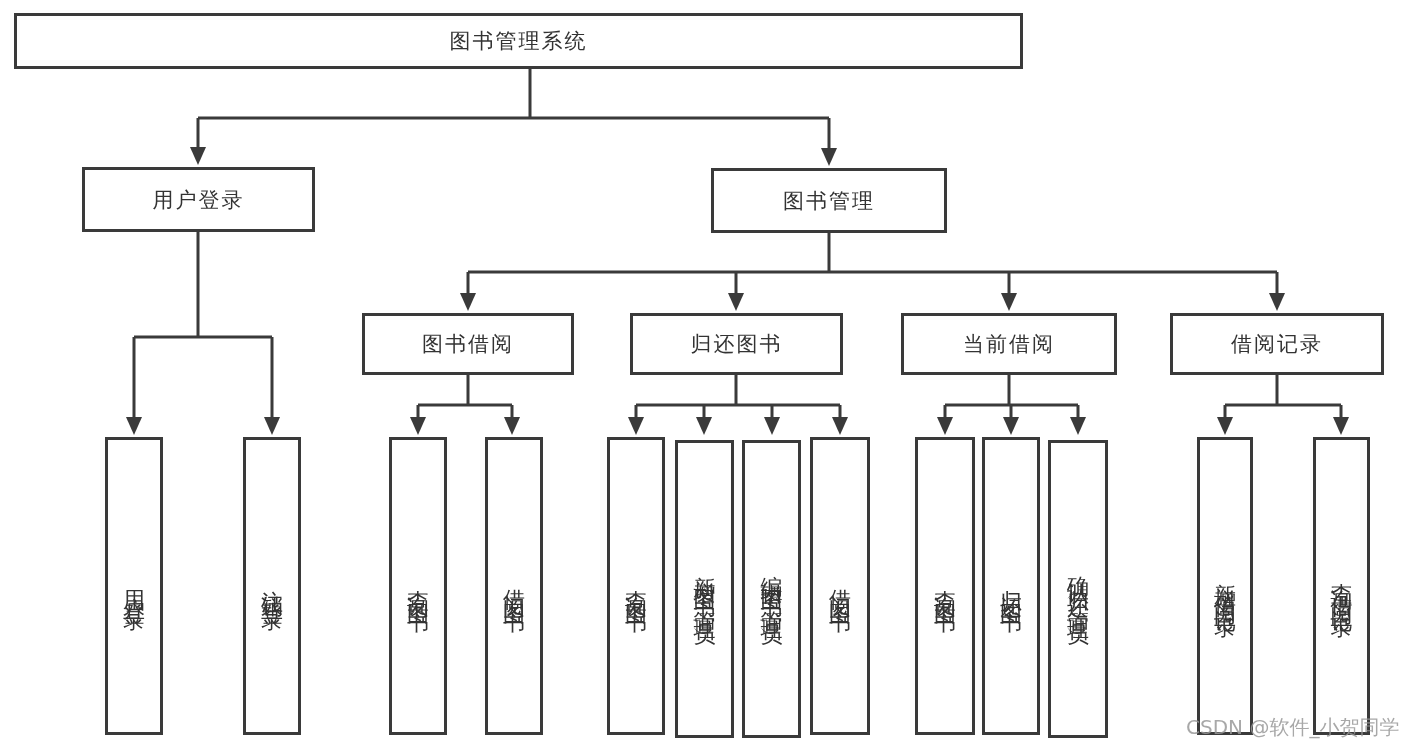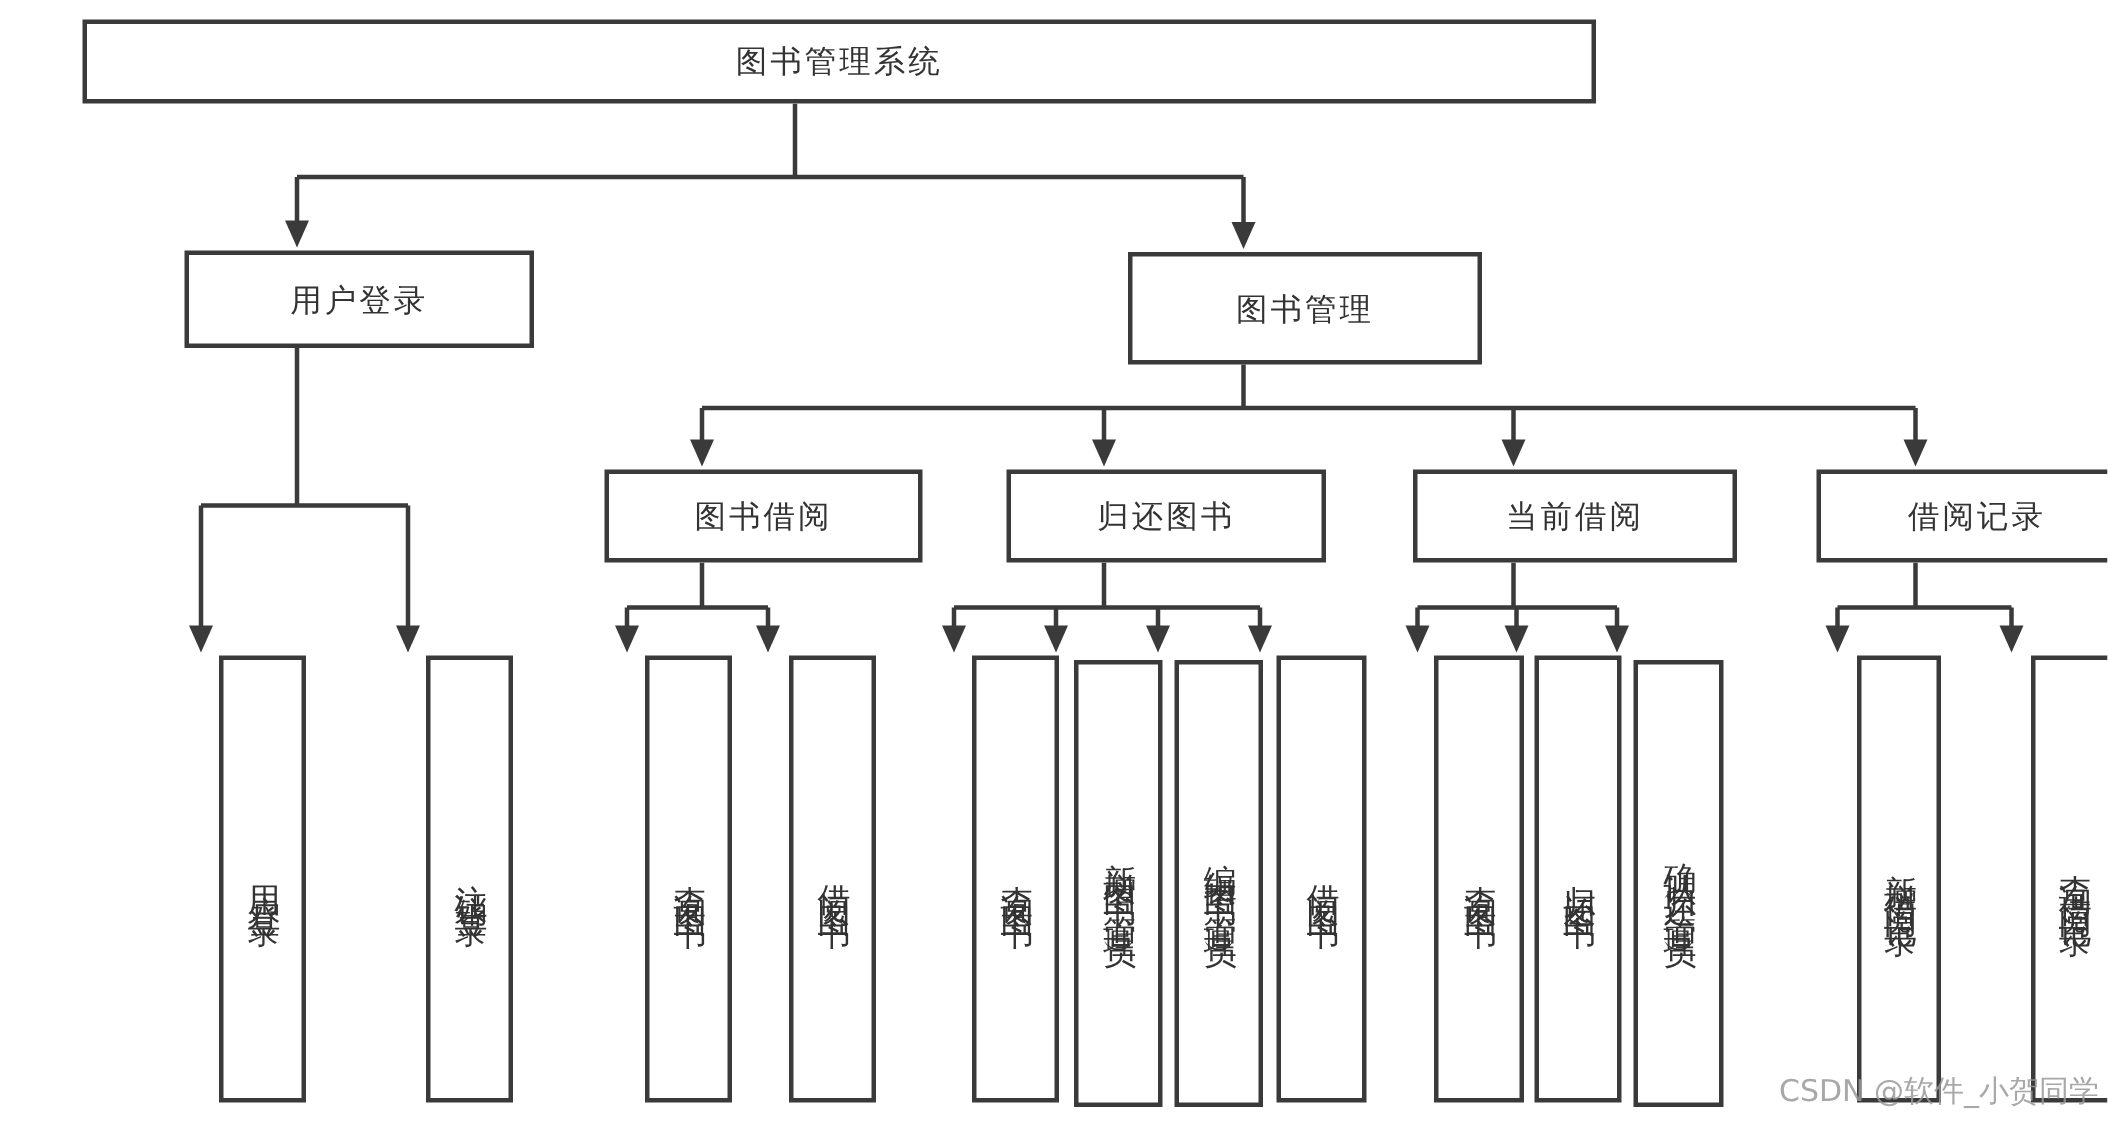--- a/index.html
+++ b/index.html
@@ -24,21 +24,20 @@
   .connectors polygon{fill:var(--line);stroke:none;}
   .box{
     position:absolute;
     box-sizing:border-box;
     background:var(--box_bg);
     border:3px solid var(--line);
     color:var(--text);
     display:flex;
     align-items:center;
     justify-content:center;
-    margin-left:41px;
   }
   .box.h{
     font-size:21px;
     letter-spacing:2px;
     white-space:nowrap;
   }
   .box.v{
     writing-mode:vertical-rl;
     text-orientation:mixed;
     font-size:22px;
@@ -101,21 +100,21 @@
     <g>
       <path d="M1277 375 V405 M1225 405 H1341 M1225 405 V420 M1341 405 V420"></path>
       <polygon points="1217,417 1233,417 1225,435"></polygon>
       <polygon points="1333,417 1349,417 1341,435"></polygon>
     </g>
   </svg>
 
   <div class="box h" style="left:14px;top:13px;width:1009px;height:56px">图书管理系统</div>
 
   <div class="box h" style="left:82px;top:167px;width:233px;height:65px">用户登录</div>
-  <div class="box h" style="left:711px;top:168px;width:236px;height:75px">图书管理</div>
+  <div class="box h" style="left:711px;top:168px;width:236px;height:65px">图书管理</div>
 
   <div class="box h" style="left:362px;top:313px;width:212px;height:62px">图书借阅</div>
   <div class="box h" style="left:630px;top:313px;width:213px;height:62px">归还图书</div>
   <div class="box h" style="left:1170px;top:313px;width:214px;height:62px">借阅记录</div>
   <div class="box h" style="left:901px;top:313px;width:216px;height:62px">当前借阅</div>
 
   <div class="box v" style="left:105px;top:437px;width:58px;height:298px">用户登录</div>
   <div class="box v" style="left:243px;top:437px;width:58px;height:298px">注销登录</div>
 
   <div class="box v" style="left:389px;top:437px;width:58px;height:298px">查询图书</div>

